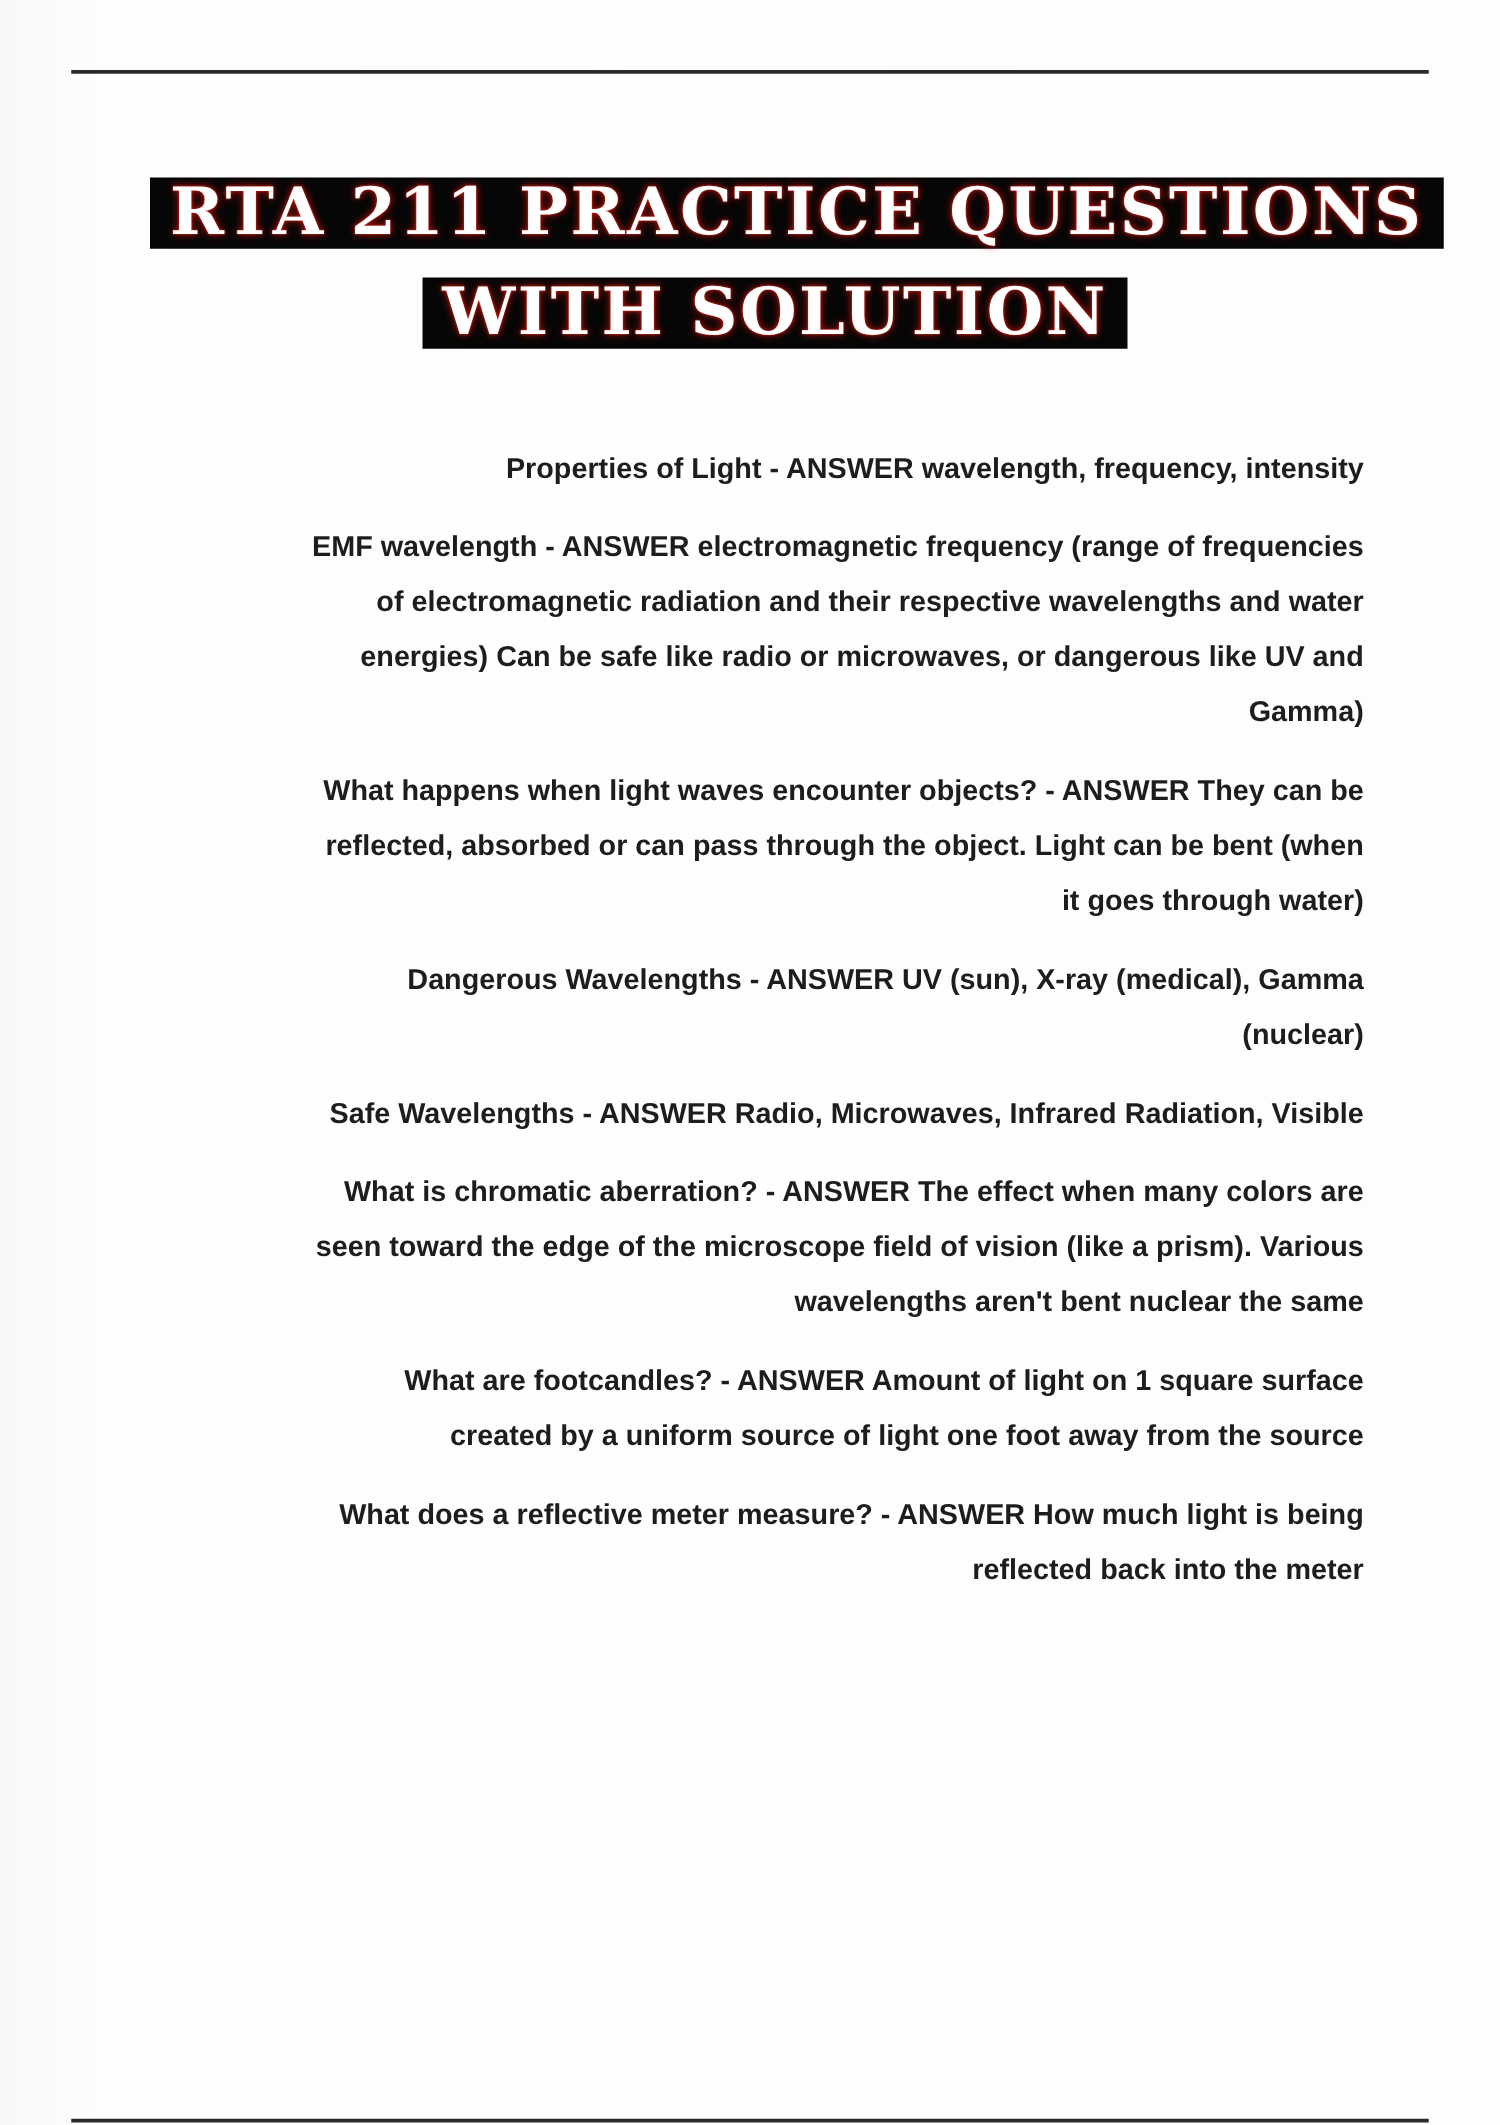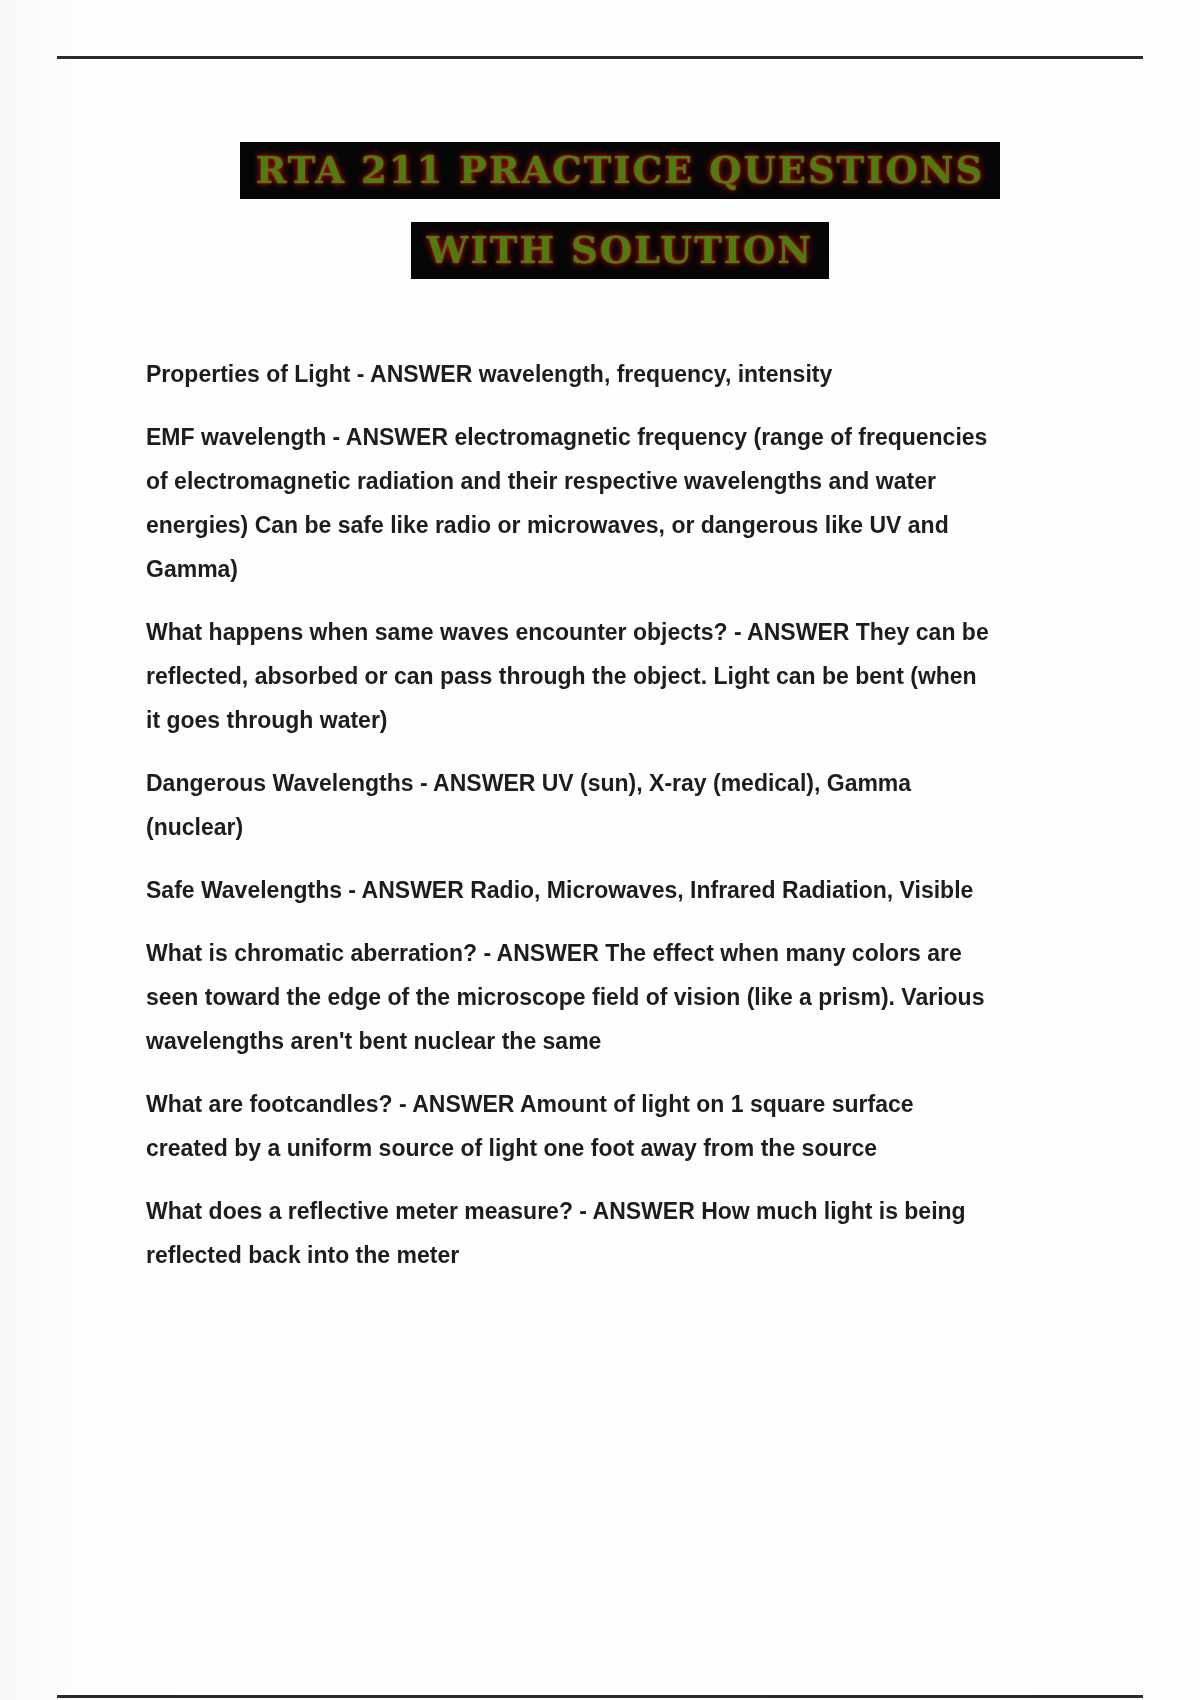--- a/index.html
+++ b/index.html
@@ -26,41 +26,42 @@
     position: absolute;
     top: 142px;
     left: 120px;
     width: 1000px;
     text-align: center;
   }
   .title-line-row { line-height: 0; }
   .title-line {
     display: inline-block;
     background: #060606;
-    color: #4d7c0f;
+    color: #ffffff;
     font-family: "DejaVu Serif", serif;
     font-weight: bold;
-    font-size: 37px;
+    font-size: 52px;
     line-height: 50px;
     letter-spacing: 2px;
     padding: 3px 16px 4px 16px;
     text-shadow: 0 0 7px #c01208, 0 0 2px #ff3b2e;
     white-space: nowrap;
   }
   .title-line-row + .title-line-row { margin-top: 23px; }
 
   .content {
     position: absolute;
     top: 352px;
     left: 146px;
     width: 945px;
     color: #1d1d1d;
     font-size: 23px;
     font-weight: bold;
     line-height: 44px;
+    text-align: right;
   }
   .para {
     white-space: pre-line;
     margin: 0 0 19px 0;
   }
 </style>
 </head>
 <body>
 
 <div class="page">
@@ -75,21 +76,21 @@
       <span class="title-line">WITH SOLUTION</span>
     </div>
   </div>
 
   <div class="content">
     <div class="para">Properties of Light - ANSWER wavelength, frequency, intensity</div>
     <div class="para">EMF wavelength - ANSWER electromagnetic frequency (range of frequencies
 of electromagnetic radiation and their respective wavelengths and water
 energies) Can be safe like radio or microwaves, or dangerous like UV and
 Gamma)</div>
-    <div class="para">What happens when same waves encounter objects? - ANSWER They can be
+    <div class="para">What happens when light waves encounter objects? - ANSWER They can be
 reflected, absorbed or can pass through the object. Light can be bent (when
 it goes through water)</div>
     <div class="para">Dangerous Wavelengths - ANSWER UV (sun), X-ray (medical), Gamma
 (nuclear)</div>
     <div class="para">Safe Wavelengths - ANSWER Radio, Microwaves, Infrared Radiation, Visible</div>
     <div class="para">What is chromatic aberration? - ANSWER The effect when many colors are
 seen toward the edge of the microscope field of vision (like a prism). Various
 wavelengths aren't bent nuclear the same</div>
     <div class="para">What are footcandles? - ANSWER Amount of light on 1 square surface
 created by a uniform source of light one foot away from the source</div>

